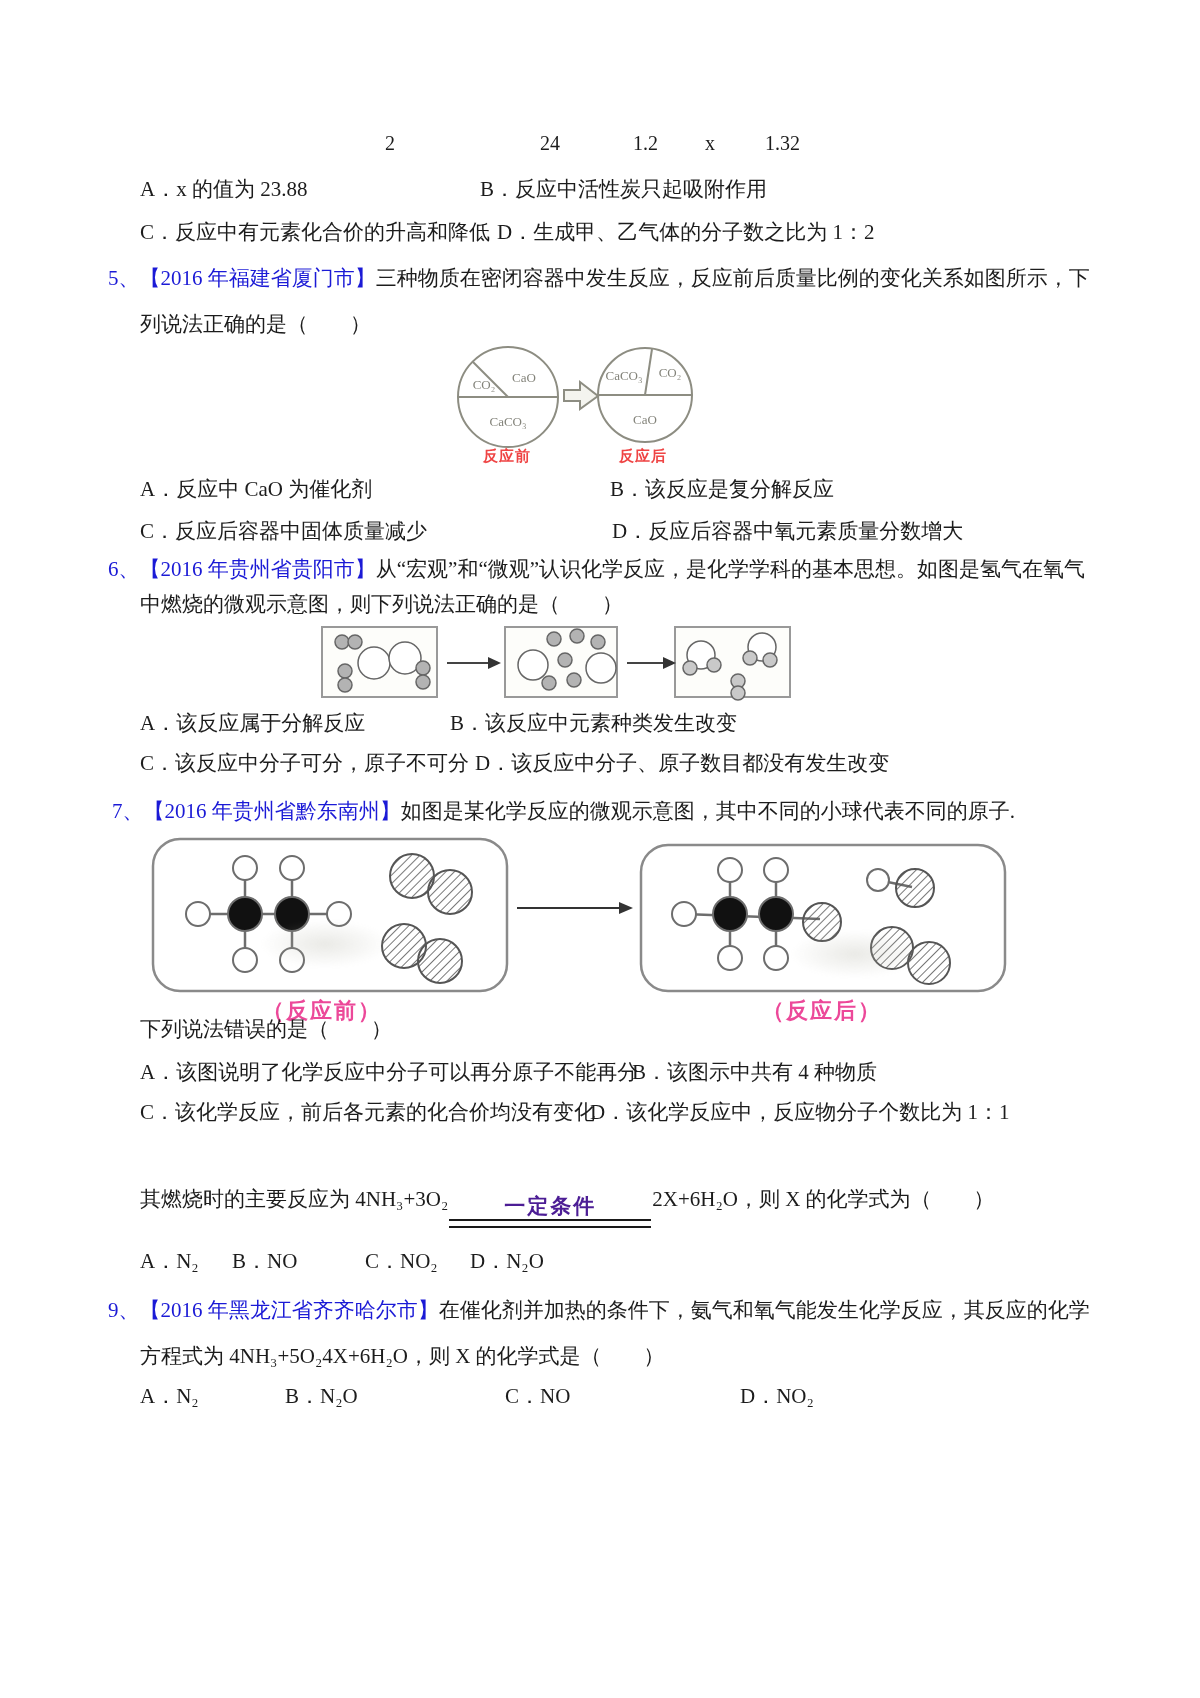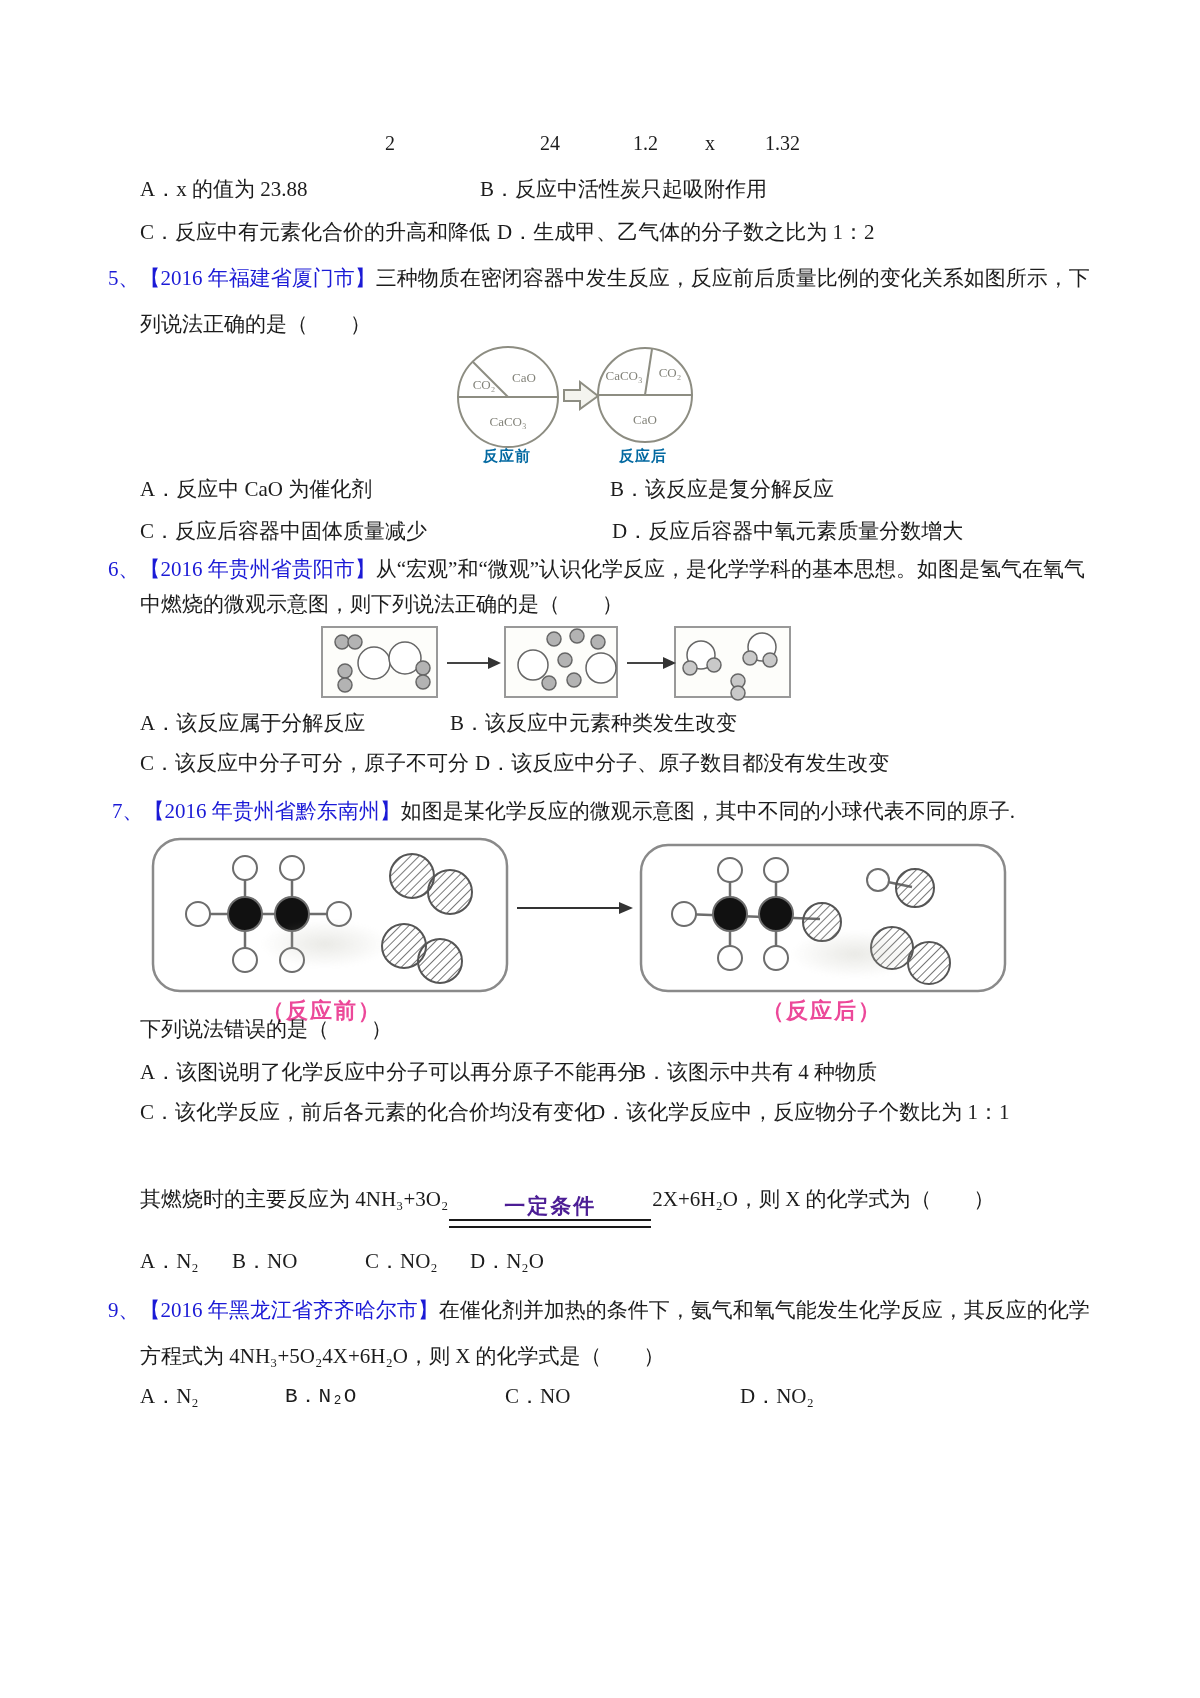--- a/index.html
+++ b/index.html
@@ -11,21 +11,21 @@
     overflow:hidden;
     font-family:"Liberation Serif","DejaVu Serif","DejaVu Sans",serif;
     color:#1c1c1c;
   }
   .abs{position:absolute;white-space:nowrap;font-size:21px;line-height:1.3;}
   .blue{color:#1b1ad6;}
   .green{color:#7aa31e;}
   .numcell{position:absolute;font-size:20px;}
   .pie-caption{
     position:absolute;width:90px;text-align:center;
-    font-size:15px;font-weight:bold;color:#0369a1;
+    font-size:15px;font-weight:bold;color:#ef4444;
     filter:blur(0.7px);letter-spacing:1px;
   }
   .box-caption{
     position:absolute;width:150px;text-align:left;
     font-size:22px;font-weight:bold;color:#ec4899;letter-spacing:2px;
   }
   .cond{display:inline-flex;flex-direction:column;align-items:center;vertical-align:-7px;margin:0 1px;}
   .cond-text{font-size:21px;font-weight:bold;line-height:1;letter-spacing:2px;color:#4c1d95;}
   .cond-line{width:202px;height:5px;margin-top:2px;border-top:2.5px solid #1a1a1a;border-bottom:2.5px solid #1a1a1a;}
   .watermark{
@@ -228,17 +228,17 @@
   <div class="abs" style="left:232px;top:1248px;">B．NO</div>
   <div class="abs" style="left:365px;top:1248px;">C．NO₂</div>
   <div class="abs" style="left:470px;top:1248px;">D．N₂O</div>
 
   <div class="abs" style="left:108px;top:1297px;">
     <span class="blue">9、</span><span class="blue">【2016 年黑龙江省齐齐哈尔市】</span><span>在催化剂并加热的条件下，氨气和氧气能发生化学反应，其反应的化学</span>
   </div>
   <div class="abs" style="left:140px;top:1343px;">方程式为 4NH₃+5O₂4X+6H₂O，则 X 的化学式是（　　）</div>
 
   <div class="abs" style="left:140px;top:1383px;">A．N₂</div>
-  <div class="abs" style="left:285px;top:1383px;font-family:Liberation Mono, monospace;">B．N₂O</div>
+  <div class="abs" style="left:285px;top:1383px;">B．N₂O</div>
   <div class="abs" style="left:505px;top:1383px;">C．NO</div>
   <div class="abs" style="left:740px;top:1383px;">D．NO₂</div>
 
 </div>
 
 </body></html>

